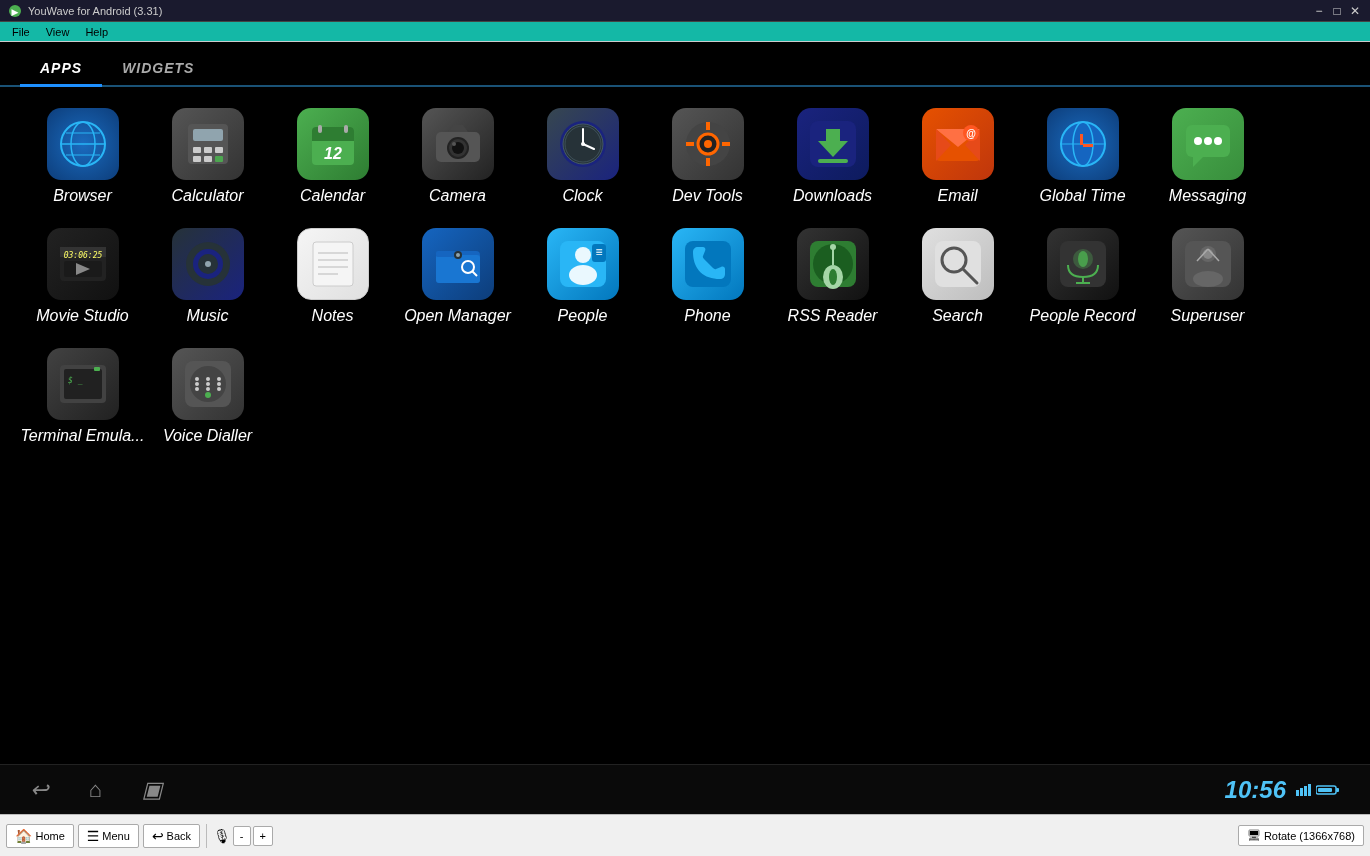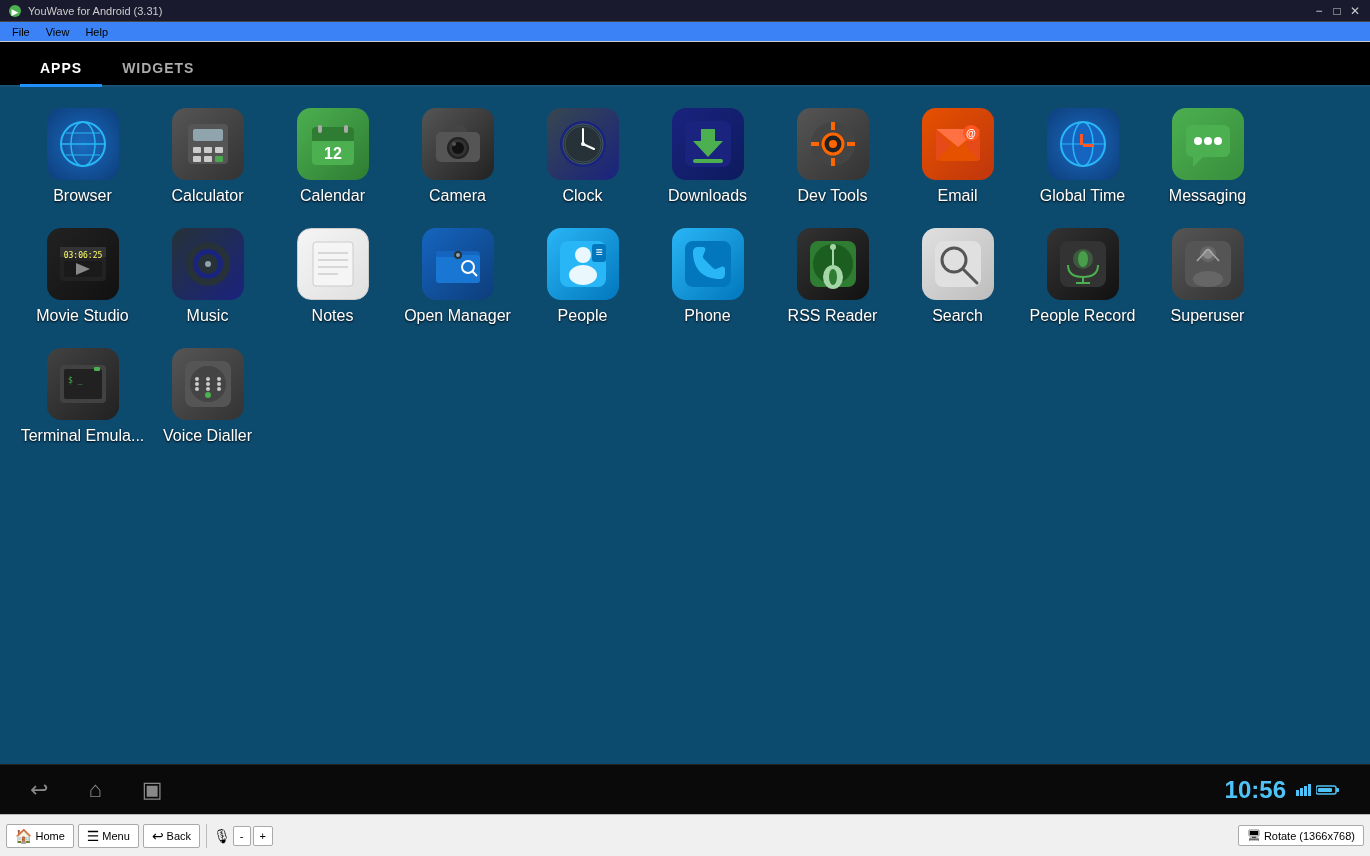--- a/index.html
+++ b/index.html
@@ -21,41 +21,42 @@
     .title-bar-controls { display: flex; gap: 4px; }
     .title-bar-btn {
       width: 14px; height: 14px;
       background: none; border: none; color: #ccc; font-size: 12px; cursor: pointer;
       display: flex; align-items: center; justify-content: center;
     }
 
     
     .menu-bar {
       height: 20px;
-      background: #3b82f6;
+      background: #14b8a6;
       display: flex;
       align-items: center;
       padding: 0 4px;
       border-bottom: 1px solid #ccc;
     }
     .menu-item {
       font-size: 11px; color: #000; padding: 0 8px; cursor: pointer; height: 100%; display: flex; align-items: center;
     }
 
     
     .emulator-container {
       display: flex;
       height: calc(856px - 42px - 42px);
     }
     .android-screen {
       flex: 1;
-      background: #0c4a6e;
+      background: #000000;
       display: flex;
       flex-direction: column;
       position: relative;
+      font-style: italic;
     }
 
     
     .tabs-bar {
       display: flex;
       padding: 10px 20px 0;
       background: #000;
       border-bottom: 2px solid #1a5276;
     }
     .tab {
@@ -259,43 +260,43 @@
             <circle cx="25" cy="25" r="18" fill="none" stroke="#546e7a" stroke-width="0.5"></circle>
             <line x1="25" y1="25" x2="25" y2="10" stroke="white" stroke-width="2" stroke-linecap="round"></line>
             <line x1="25" y1="25" x2="36" y2="30" stroke="white" stroke-width="2" stroke-linecap="round"></line>
             <circle cx="25" cy="25" r="2" fill="white"></circle>
           </svg>
         </div>
         <span class="app-label">Clock</span>
       </div>
 
       <div class="app-item">
-        <div class="app-icon icon-downloads">
-          <svg width="50" height="50" viewBox="0 0 50 50">
-            <rect x="2" y="2" width="46" height="46" rx="8" fill="#1a237e"></rect>
-            <polygon points="25,38 10,22 18,22 18,10 32,10 32,22 40,22" fill="#4caf50"></polygon>
-            <rect x="10" y="40" width="30" height="4" rx="2" fill="#4caf50"></rect>
-          </svg>
-        </div>
-        <span class="app-label">Downloads</span>
-      </div>
-
-      <div class="app-item">
         <div class="app-icon icon-devtools">
           <svg width="50" height="50" viewBox="0 0 50 50">
             <circle cx="25" cy="25" r="22" fill="#444"></circle>
             <circle cx="25" cy="25" r="10" fill="#222" stroke="#ff6600" stroke-width="3"></circle>
             <circle cx="25" cy="25" r="4" fill="#ff6600"></circle>
             <rect x="23" y="3" width="4" height="8" fill="#ff6600"></rect>
             <rect x="23" y="39" width="4" height="8" fill="#ff6600"></rect>
             <rect x="3" y="23" width="8" height="4" fill="#ff6600"></rect>
             <rect x="39" y="23" width="8" height="4" fill="#ff6600"></rect>
           </svg>
         </div>
         <span class="app-label">Dev Tools</span>
+      </div>
+
+      <div class="app-item">
+        <div class="app-icon icon-downloads">
+          <svg width="50" height="50" viewBox="0 0 50 50">
+            <rect x="2" y="2" width="46" height="46" rx="8" fill="#1a237e"></rect>
+            <polygon points="25,38 10,22 18,22 18,10 32,10 32,22 40,22" fill="#4caf50"></polygon>
+            <rect x="10" y="40" width="30" height="4" rx="2" fill="#4caf50"></rect>
+          </svg>
+        </div>
+        <span class="app-label">Downloads</span>
       </div>
 
       <div class="app-item">
         <div class="app-icon icon-email">
           <svg width="50" height="50" viewBox="0 0 50 50">
             <rect x="3" y="10" width="44" height="32" rx="4" fill="#e65100"></rect>
             <polygon points="3,10 25,28 47,10" fill="#ff7043"></polygon>
             <polygon points="3,10 3,42 18,26" fill="#e64a19"></polygon>
             <polygon points="47,10 47,42 32,26" fill="#e64a19"></polygon>
             <circle cx="38" cy="14" r="8" fill="#ff5722"></circle>

